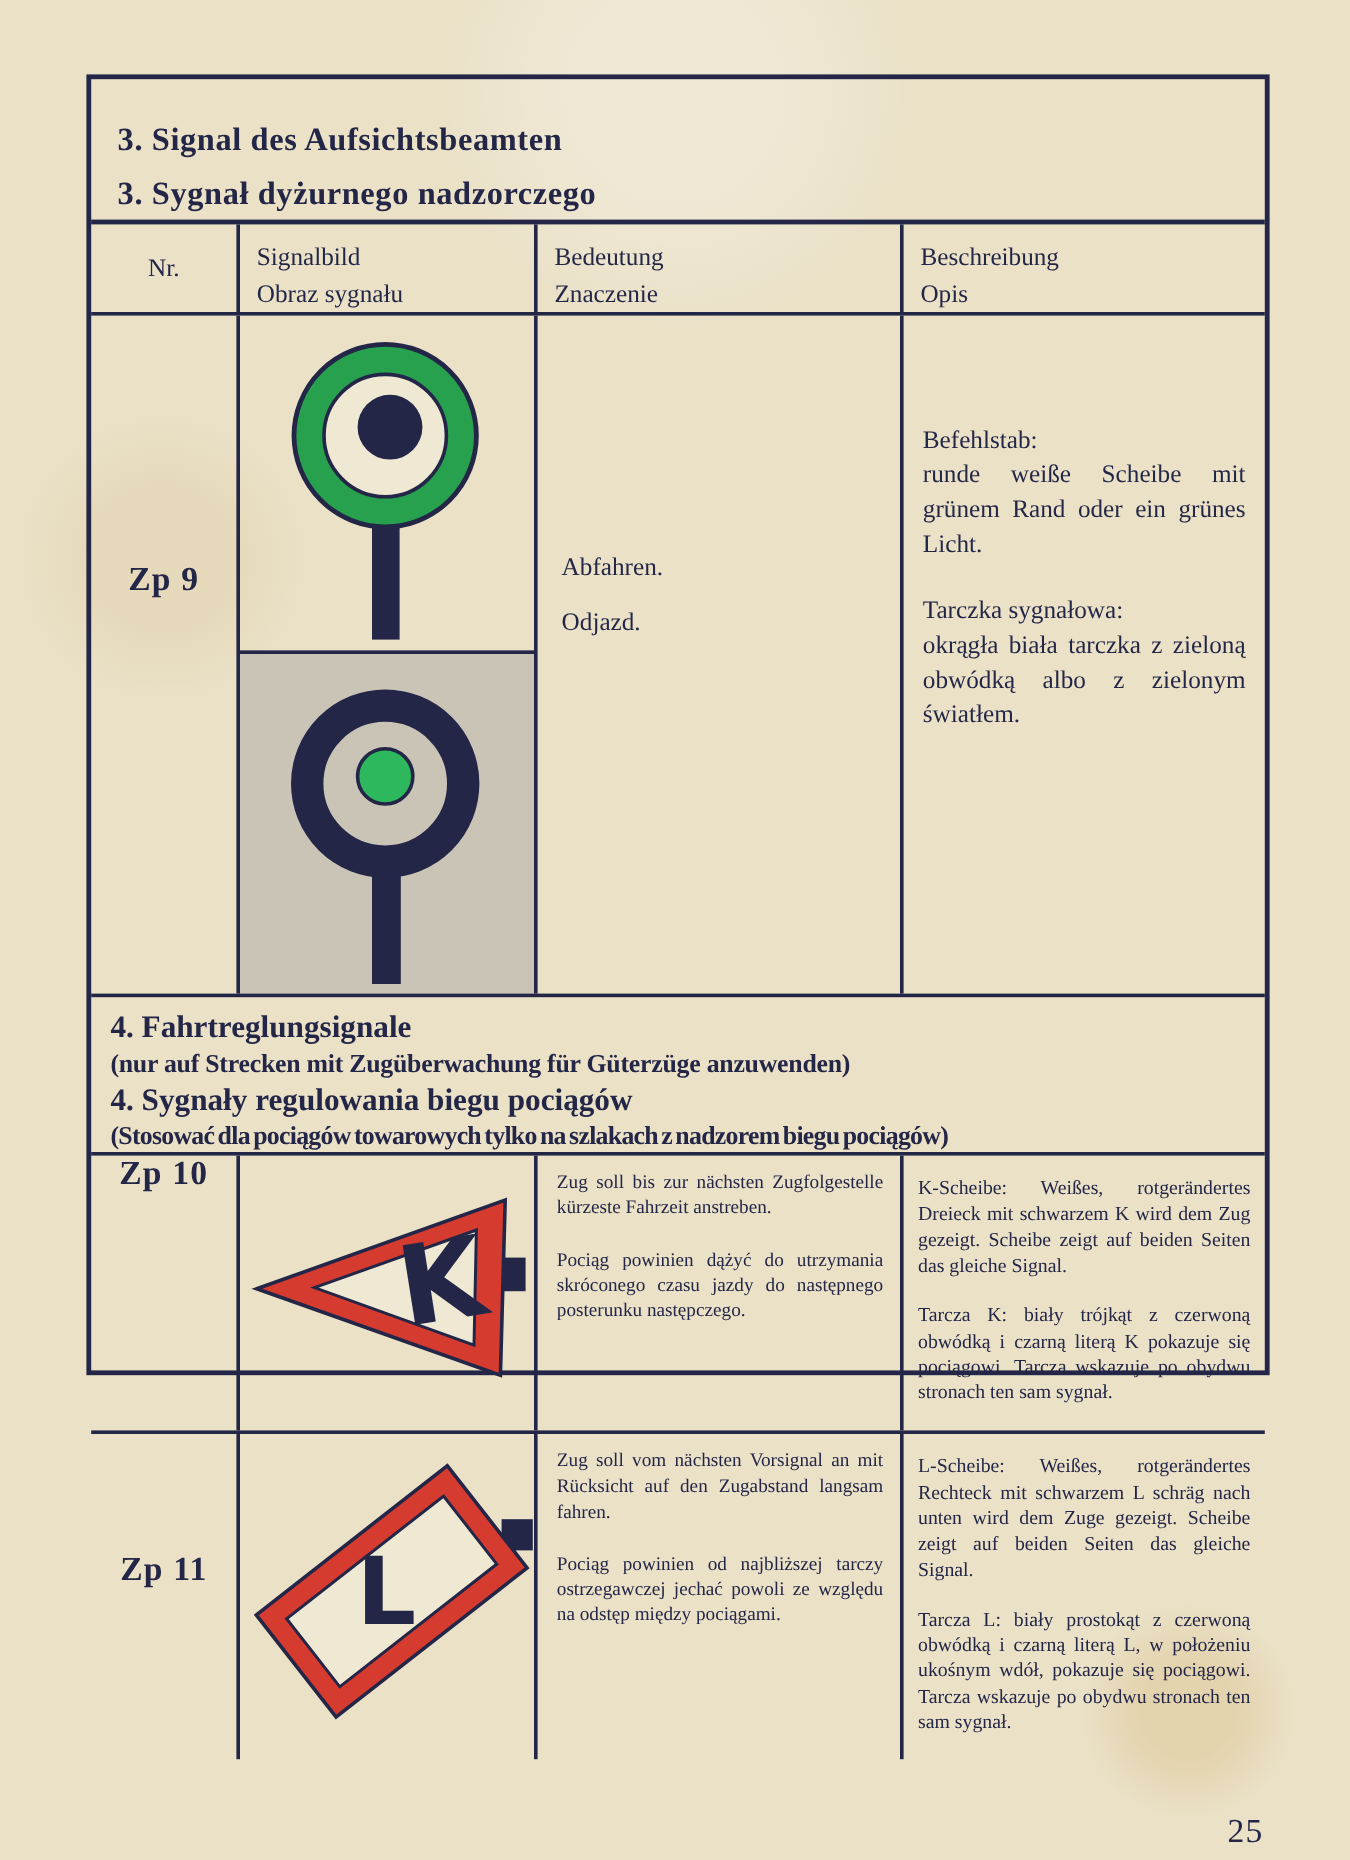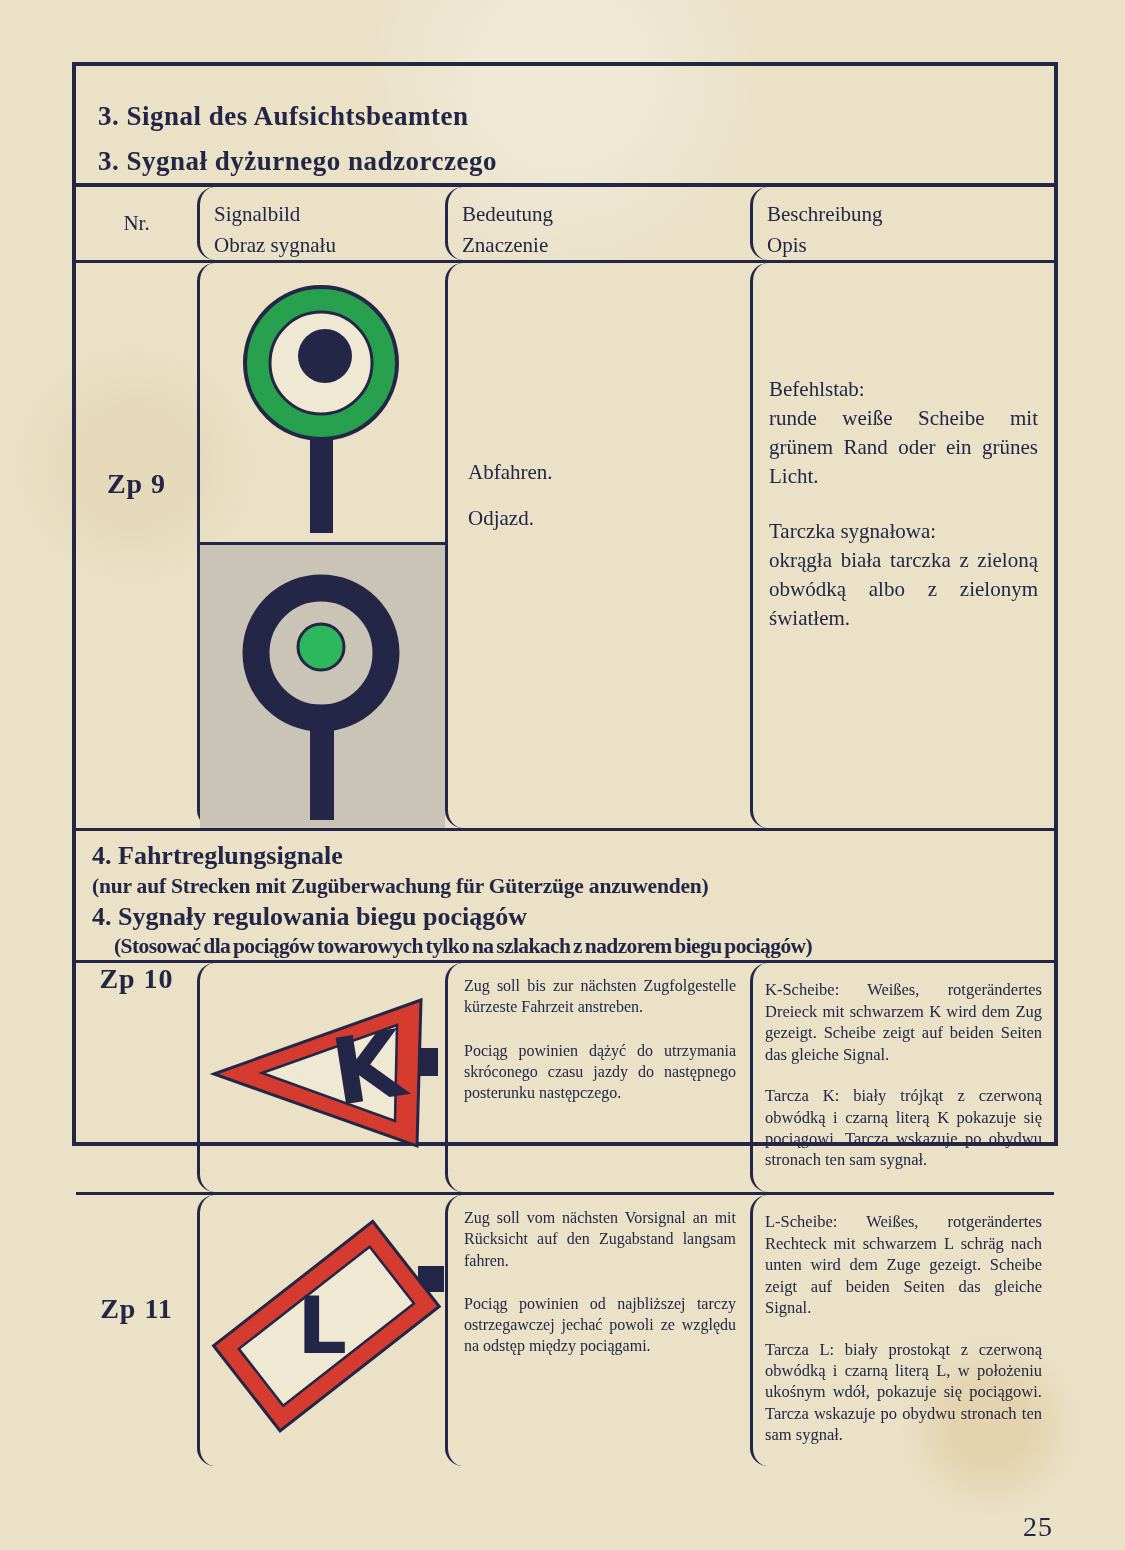--- a/index.html
+++ b/index.html
@@ -26,41 +26,41 @@
   .frame{
     position:absolute; left:72px; top:62px; width:986px; height:1084px;
     border:4px solid var(--ink);
     display:flex; flex-direction:column;
   }
   
   .titles{height:137px; padding:28px 0 0 22px;}
   .titles .t{font-size:27px; font-weight:bold; letter-spacing:.5px; line-height:1.65;}
   
   .row{display:grid; grid-template-columns:121px 248px 305px 1fr; border-top:3px solid var(--ink);}
-  .row > .c + .c{border-left:3px solid var(--ink);border-radius:18px;}
+  .row > .c + .c{border-left:3px solid var(--ink);}
   .hdr{border-top:4px solid var(--ink); height:78px;}
   .hdr .c{font-size:21px; padding:12px 0 0 14px; line-height:1.45;}
   .hdr .c.nr{display:flex;align-items:center;justify-content:center;padding:14px;text-align:center;}
   
   .zp9{height:574px;}
   .nrcell{font-size:28px; font-weight:bold; text-align:center; letter-spacing:1px;}
   .zp9 .nrcell{padding-top:205px;}
   .sigcol{display:flex;flex-direction:column;}
   .sigbox{flex:1;display:flex;align-items:center;justify-content:center;}
   .sigbox.night{border-top:3px solid var(--ink); background:var(--grey);}
   .zp9 .meaning{font-size:21px; padding:186px 0 0 20px; line-height:2.2;}
   .desccell{font-size:21px; padding:16px 16px 0 16px; line-height:1.38; text-align:justify;}
-  .zp9 .desccell{padding-top:112px;}
+  .zp9 .desccell{padding-top:89px;}
   .desccell .lbl{display:block; text-align:left;}
   .desccell p{margin-bottom:26px;}
   
   .sec4{height:135px; border-top:3px solid var(--ink); padding:8px 0 0 16px; font-weight:bold;}
   .sec4 .big{font-size:26px; line-height:1.3;}
   .sec4 .small{font-size:21.5px; line-height:1.25; letter-spacing:-.2px;}
-  .sec4 .tight{letter-spacing:-.6px; word-spacing:-2px;margin-left:22px;}
+  .sec4 .tight{letter-spacing:-.6px; word-spacing:-2px;}
   
   .zp10{height:235px;}
   .zp11{flex:1;}
   .zp10 .nrcell{}
   .zp11 .nrcell{padding-top:98px;}
   .mean2{font-size:16px; line-height:1.32; padding:12px 14px 0 16px; text-align:justify;}
   .mean2 p{margin-bottom:22px;}
   .desc2{font-size:16.5px; line-height:1.3; padding:16px 12px 0 12px; text-align:justify;}
   .desc2 p{margin-bottom:20px;}
   .sigcell{display:flex;align-items:center;justify-content:center;}

